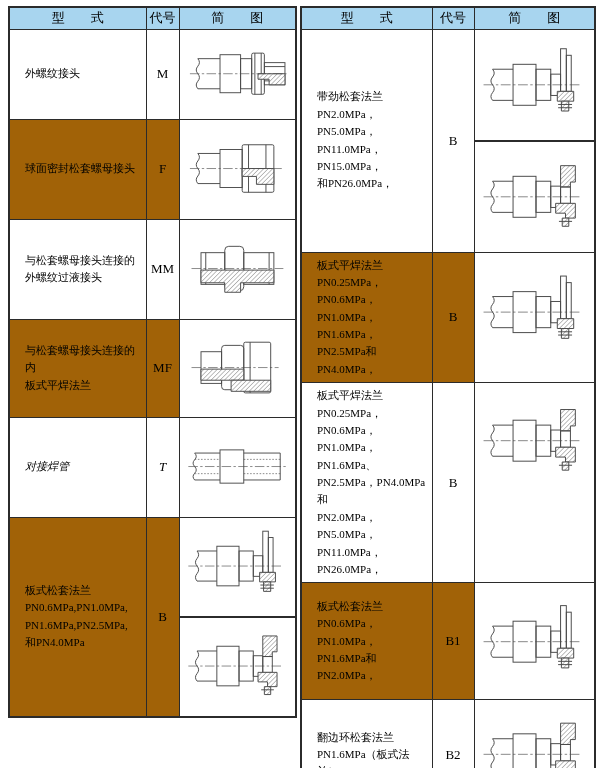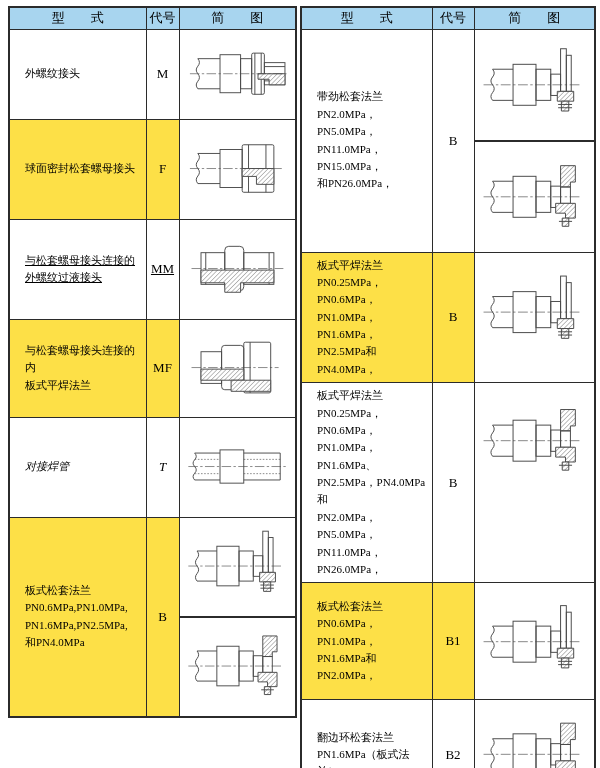--- a/index.html
+++ b/index.html
@@ -6,21 +6,21 @@
   body{width:600px;height:768px;overflow:hidden;font-family:"Liberation Sans",sans-serif;color:#000;}
   .page{padding:6px 8px 0 8px;}
   .title{font-size:12.5px;font-weight:bold;line-height:1.4;margin:2px 0 7px 0;letter-spacing:0.2px;}
   .tables{display:flex;gap:3px;align-items:flex-start;}
   table{border-collapse:collapse;table-layout:fixed;border:2px solid #2b2b2b;background:#fff;}
   th,td{border:1px solid #2b2b2b;padding:0;box-sizing:border-box;}
   th{background:#a8d5ef;height:22px;font-size:13px;font-weight:500;text-align:center;}
   td.type{font-family:"Liberation Serif","DejaVu Serif",serif;font-size:11px;line-height:1.58;
           padding:4px 5px 4px 15px;white-space:pre-line;vertical-align:middle;overflow:hidden;}
   td.code{font-family:"Liberation Serif","DejaVu Serif",serif;font-size:13px;text-align:center;vertical-align:middle;}
-  tr.hl td.type, tr.hl td.code{background:#fde047;}
+  tr.hl td.type, tr.hl td.code{background:#a16207;}
   td.diagram{background:#fff;vertical-align:top;}
   .stack{display:flex;flex-direction:column;width:100%;}
   .diag{flex:1;display:flex;align-items:center;justify-content:center;min-height:0;overflow:hidden;}
   .diag + .diag{border-top:2px solid #2b2b2b;}
   .diag svg{width:96%;height:96%;}
 </style>
 </head>
 <body>
 
 <div class="page">
@@ -94,21 +94,21 @@
                       <line x1="84" y1="20" x2="84" y2="80"></line>
                       <line x1="106" y1="20" x2="106" y2="80"></line>
                       <path d="M76,50 H116 V70 H94 V60 H76 Z" fill="url(#hp)"></path>
                       <line x1="10" y1="50" x2="126" y2="50" stroke-dasharray="12 3 3 3" stroke-width="0.8"></line>
                     </g>
                   </svg>
                 </div>
               </div>
             </td>
           </tr>
-          <tr style="height: 100px; text-decoration: underline;">
+          <tr style="height: 100px;">
             <td class="type">与松套螺母接头连接的
 外螺纹过液接头</td>
             <td class="code">MM</td>
             <td class="diagram">
               <div class="stack" style="height: 99px;">
                 <div class="diag">
                   <svg viewBox="0 0 140 100" preserveAspectRatio="xMidYMid meet" xmlns="http://www.w3.org/2000/svg">
                     <defs>
                       <pattern id="hp" width="4" height="4" patternUnits="userSpaceOnUse" patternTransform="rotate(45)">
                         <rect width="4" height="4" fill="#fff"></rect>

